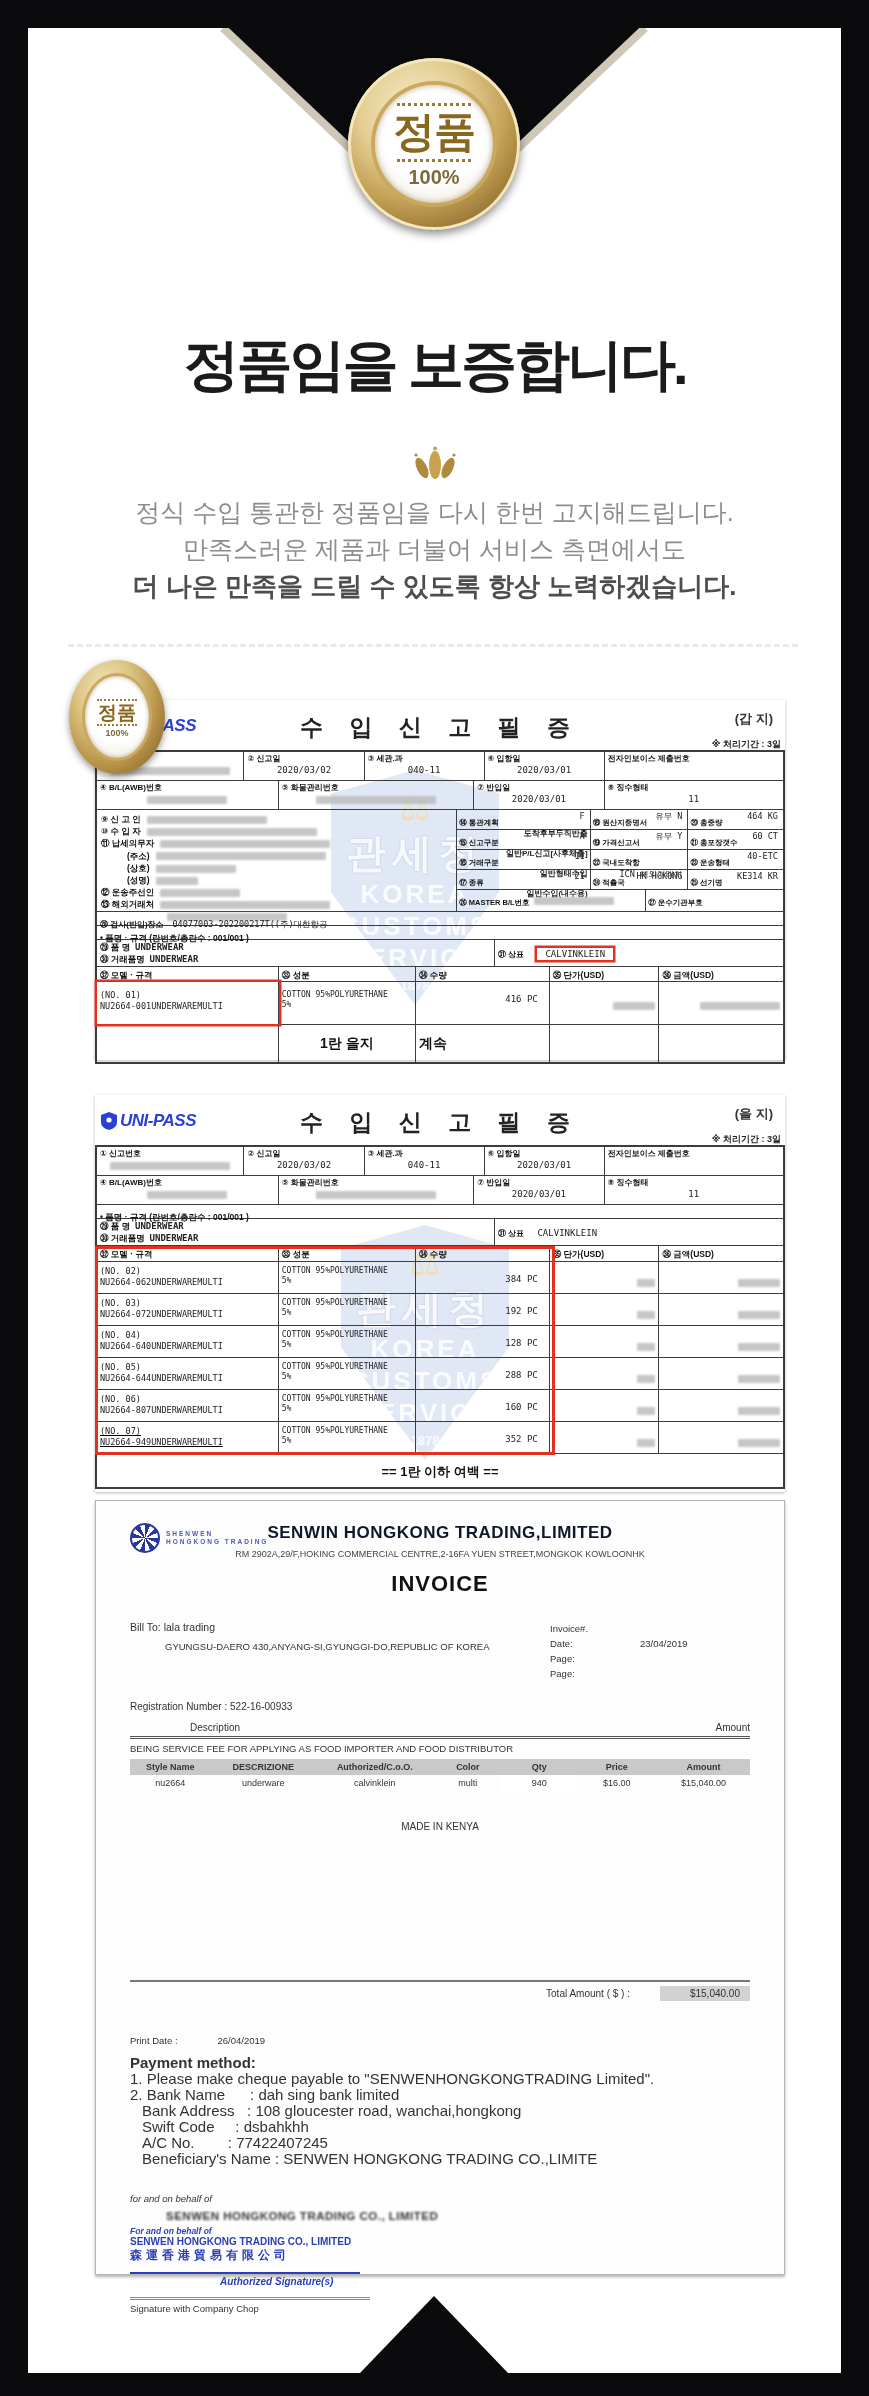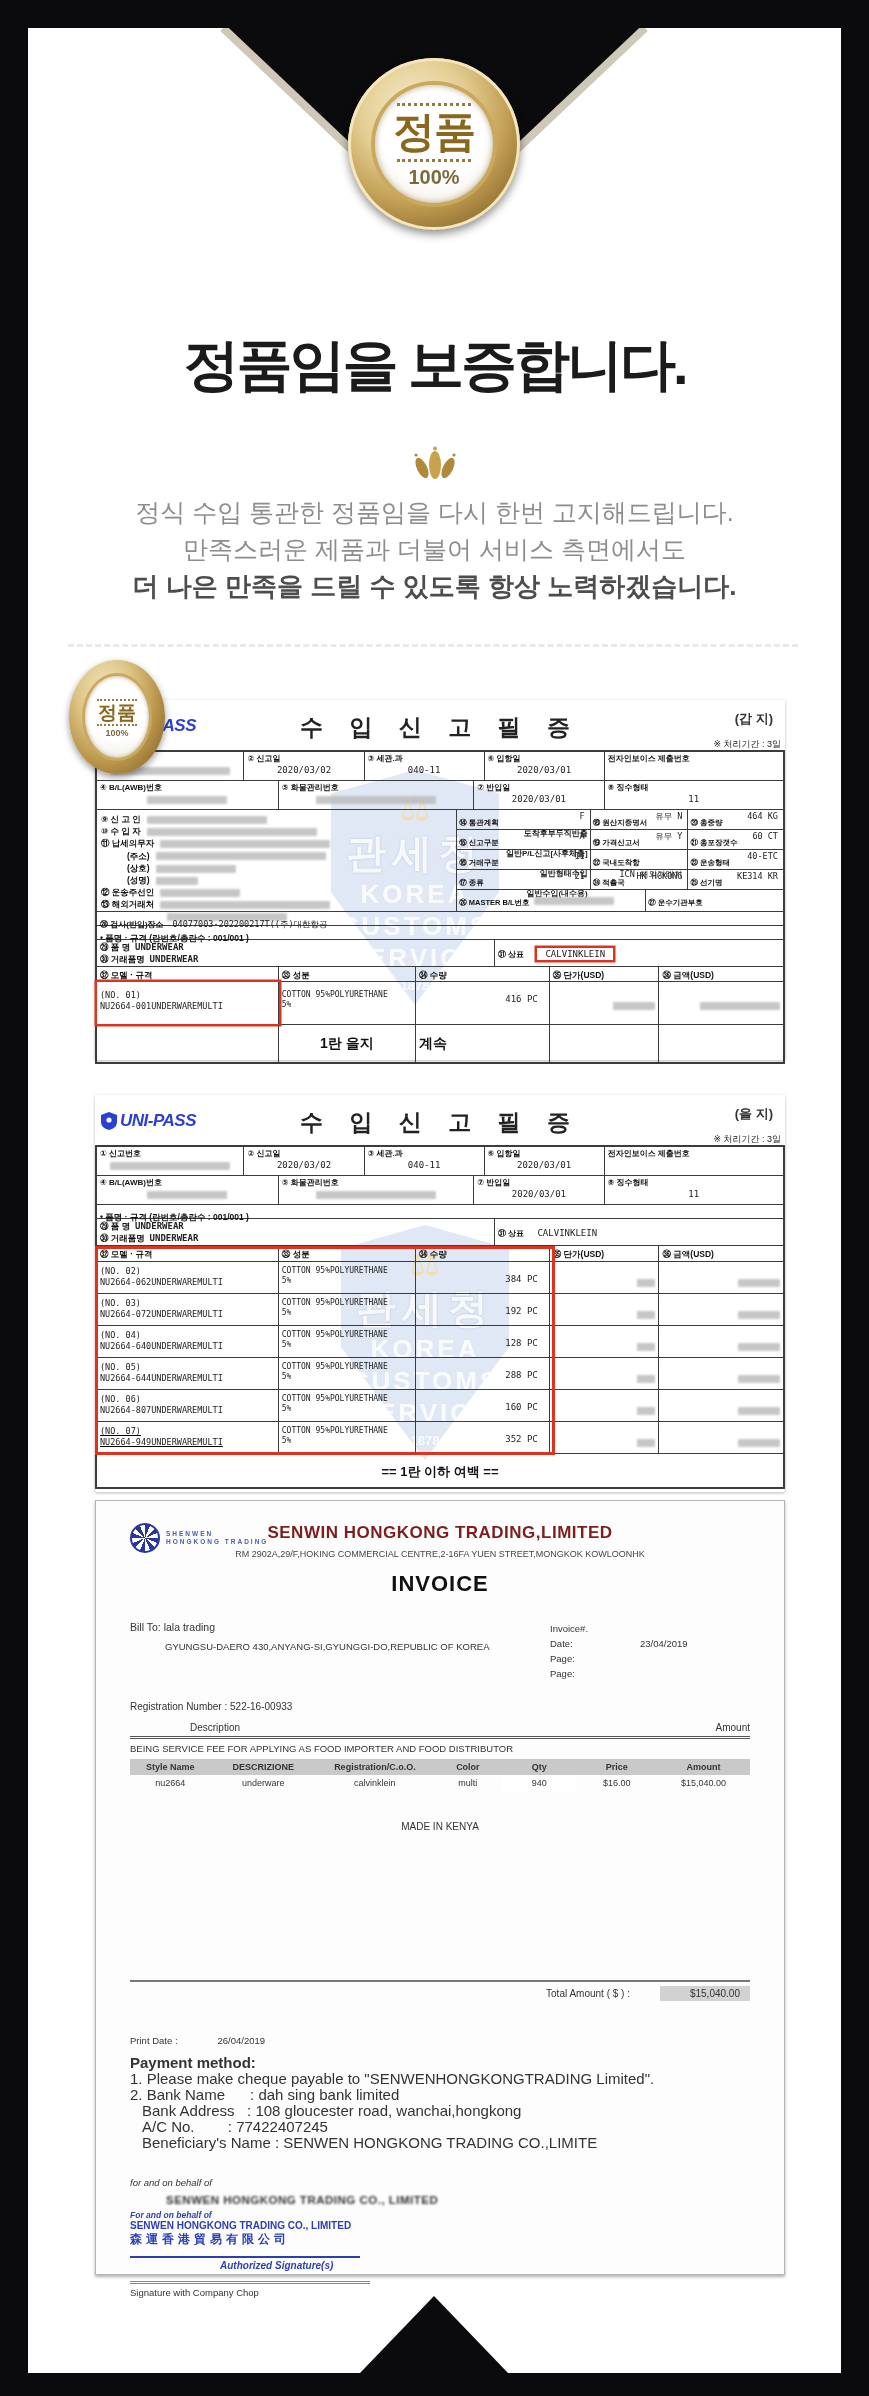--- a/index.html
+++ b/index.html
@@ -32,21 +32,21 @@
   
   .doc{position:absolute;left:67px;width:690px;background:#fff;box-shadow:0 1px 3px rgba(0,0,0,.28);}
   .doc-band{position:relative;height:50px;}
   .unipass{position:absolute;left:6px;top:16px;display:flex;align-items:center;gap:3px;}
   .up-text{font-style:italic;font-weight:800;font-size:17px;color:#2b3fd4;letter-spacing:-0.5px;}
   .doc-title{position:absolute;left:0;right:0;top:12px;text-align:center;font-size:23px;font-weight:800;color:#222;letter-spacing:10px;}
   .band-right{position:absolute;right:4px;top:4px;text-align:right;}
   .page-label{position:relative;display:inline-block;font-size:13px;font-weight:700;color:#333;padding:6px 8px 0 0;}
   .stampbox{position:absolute;right:-8px;top:-4px;width:40px;height:40px;z-index:-1;opacity:.85;
     background:repeating-linear-gradient(0deg,#dcdcdc 0 3px,#c6c6c6 3px 6px);}
-  .period{font-size:9px;color:#222;margin-top:10px;font-weight:400;}
+  .period{font-size:9px;color:#222;margin-top:10px;font-weight:700;}
   .dtable{position:relative;z-index:2;border:2px solid #3c3c3c;background:transparent;}
   .tr{display:flex;border-bottom:1px solid #3c3c3c;}
   .tr:last-child{border-bottom:none;}
   .td{border-right:1px solid #3c3c3c;padding:2px 3px;position:relative;}
   .td:last-child{border-right:none;}
   .lab{font-size:8px;font-weight:700;color:#111;display:block;line-height:10px;}
   .val{font-family:"DejaVu Sans Mono","Liberation Mono",monospace;font-size:9px;color:#222;display:block;text-align:center;line-height:12px;}
   .rd{display:inline-block;height:8px;background:#bdbdbd;filter:blur(1.3px);border-radius:1px;vertical-align:middle;opacity:.85;}
   .rd-xs{width:18px}.rd-s{width:42px}.rd-m{width:80px}.rd-l{width:120px}.rd-xl{width:170px}
   .parties{padding:3px 4px;}
@@ -89,21 +89,21 @@
   .db-sub{font-size:9px;font-weight:700;color:#7d6a3c;}
 
   
   .invoice{position:absolute;left:67px;top:1472px;width:690px;height:775px;background:#fdfdfd;border:1px solid #b5b5b5;
     box-shadow:0 2px 3px rgba(0,0,0,.3);padding:22px 34px;font-size:10px;color:#333;}
   .inv-head{position:relative;text-align:center;}
   .inv-logo{position:absolute;left:0;top:0;display:flex;gap:6px;align-items:center;text-align:left;}
   .pinwheel{width:30px;height:30px;border-radius:50%;border:2px solid #27379f;
     background:repeating-conic-gradient(#27379f 0 22deg,#ffffff 22deg 45deg);}
   .inv-logo-text{font-size:6.5px;font-weight:700;color:#4a5ab5;letter-spacing:2px;line-height:8px;}
-  .inv-company{font-size:17px;font-weight:800;color:#7f1d1d;filter:blur(.7px);letter-spacing:.5px;}
+  .inv-company{font-size:17px;font-weight:800;color:#0f172a;filter:blur(.7px);letter-spacing:.5px;}
   .inv-addr{font-size:9px;color:#444;margin-top:6px;filter:blur(.3px);}
   .inv-title{font-size:22px;font-weight:800;color:#111;letter-spacing:1px;margin-top:12px;}
   .inv-billrow{display:flex;margin-top:24px;}
   .inv-bill{flex:1;}
   .bill-to{font-size:10.5px;filter:blur(.3px);}
   .bill-addr{font-size:9.5px;margin-top:8px;filter:blur(.3px);margin-left:35px;}
   .inv-meta{width:200px;}
   .meta-line{display:flex;font-size:9.5px;line-height:15px;filter:blur(.3px);}
   .meta-lab{width:90px;}
   .inv-reg{margin-top:20px;font-size:10px;filter:blur(.3px);}
@@ -584,21 +584,21 @@
           <span>Description</span>
           <span>Amount</span>
         </div>
       <hr class="dblline">
       <div class="service">BEING SERVICE FEE FOR APPLYING AS FOOD IMPORTER AND FOOD DISTRIBUTOR</div>
 
       <div class="itable">
         <div class="itr ith">
           <div class="itd c1">Style Name</div>
           <div class="itd c2">DESCRIZIONE</div>
-          <div class="itd c3">Registration/C.o.O.</div>
+          <div class="itd c3">Authorized/C.o.O.</div>
           <div class="itd c4">Color</div>
           <div class="itd c5">Qty</div>
           <div class="itd c6">Price</div>
           <div class="itd c7">Amount</div>
         </div>
         <div class="itr">
           <div class="itd c1">nu2664</div>
           <div class="itd c2">underware</div>
           <div class="itd c3">calvinklein</div>
           <div class="itd c4">multi</div>
@@ -619,20 +619,21 @@
       <div class="printrow">
         <span>Print Date :</span>
           <span>26/04/2019</span>
       </div>
 
       <div class="payment">
         <div style="font-weight:700">Payment method:</div>
         <div class="pm-line">1. Please make cheque payable to "SENWENHONGKONGTRADING Limited".</div>
         <div class="pm-line">2. Bank Name      : dah sing bank limited</div>
         <div class="pm-line">Bank Address   : 108 gloucester road, wanchai,hongkong</div>
+        <div class="pm-line">Swift Code     : dsbahkhh</div>
         <div class="pm-line">A/C No.        : 77422407245</div>
         <div class="pm-line">Beneficiary's Name : SENWEN HONGKONG TRADING CO.,LIMITE</div>
       </div>
 
       <div class="behalf">for and on behalf of</div>
       <div class="behalf-co">SENWEN HONGKONG TRADING CO., LIMITED</div>
 
       <div class="chop">
         <div class="chop-l1">For and on behalf of</div>
         <div class="chop-l2">SENWEN HONGKONG TRADING CO., LIMITED</div>

